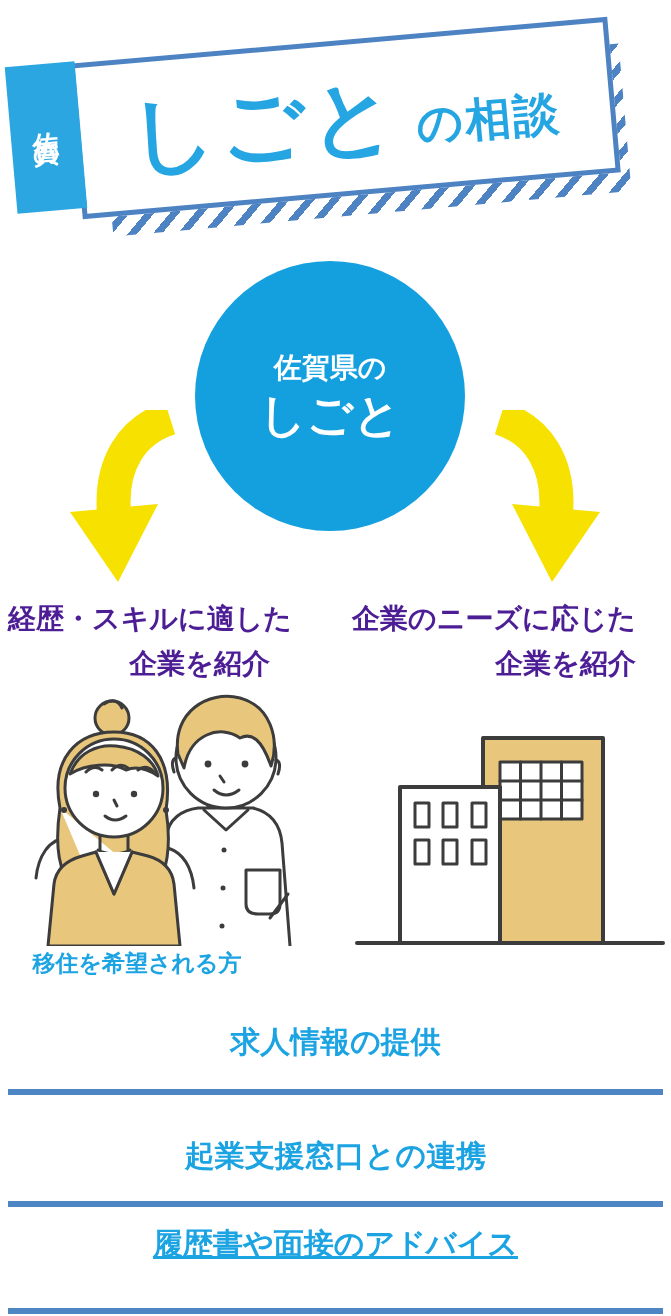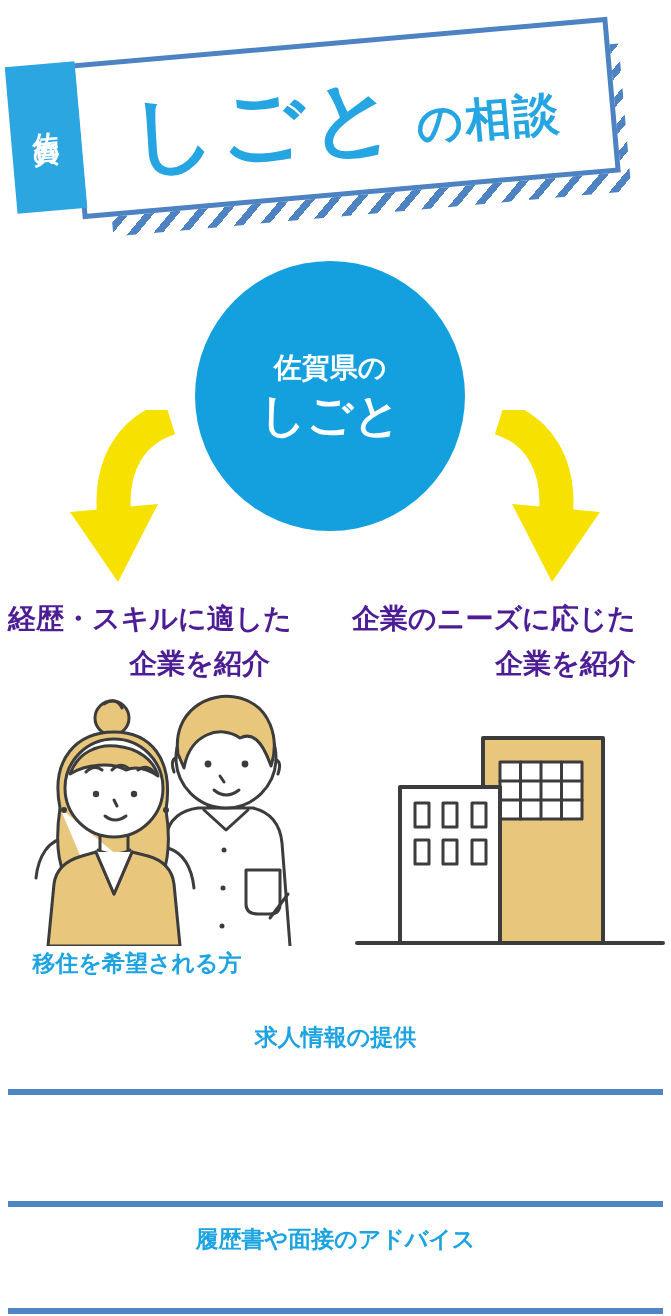--- a/index.html
+++ b/index.html
@@ -54,25 +54,25 @@
     font-size:23px;text-align:center;white-space:nowrap;
   }
   .branch-caption.left{left:8px;width:258px;}
   .branch-caption.right{left:362px;width:264px;}
   .illu{position:absolute;z-index:1;}
   .illu-people{left:8px;top:688px;}
   .illu-buildings{left:355px;top:728px;}
   
   .service-item{
     position:absolute;left:0;width:671px;text-align:center;
-    color:#1ba3e2;font-weight:800;font-size:23px;white-space:nowrap;
+    color:#1ba3e2;font-weight:800;font-size:30px;white-space:nowrap;
   }
   .service-1{top:1022px;}
   .service-2{top:1136px;}
-  .service-3{top:1224px;}
+  .service-3{top:1224px;text-decoration:underline;}
   .service-divider{
     position:absolute;left:8px;width:655px;height:6px;background:#4d86c3;
   }
   .divider-1{top:1089px;}
   .divider-2{top:1201px;}
   .divider-3{top:1308px;}
 </style>
 </head>
 <body>
 
@@ -167,17 +167,18 @@
       <rect x="117" y="112" width="14" height="24" fill="#ffffff" stroke-width="3"></rect>
 
       <path d="M2,215 H308" fill="none" stroke-width="4"></path>
     </g>
   </svg>
 
   <div class="branch-caption left">移住を希望される方</div>
 
   <div class="service-item service-1">求人情報の提供</div>
   <div class="service-divider divider-1"></div>
+  <div class="service-item service-2">起業支援窓口との連携</div>
   <div class="service-divider divider-2"></div>
   <div class="service-item service-3">履歴書や面接のアドバイス</div>
   <div class="service-divider divider-3"></div>
 
 </div>
 
 </body></html>

